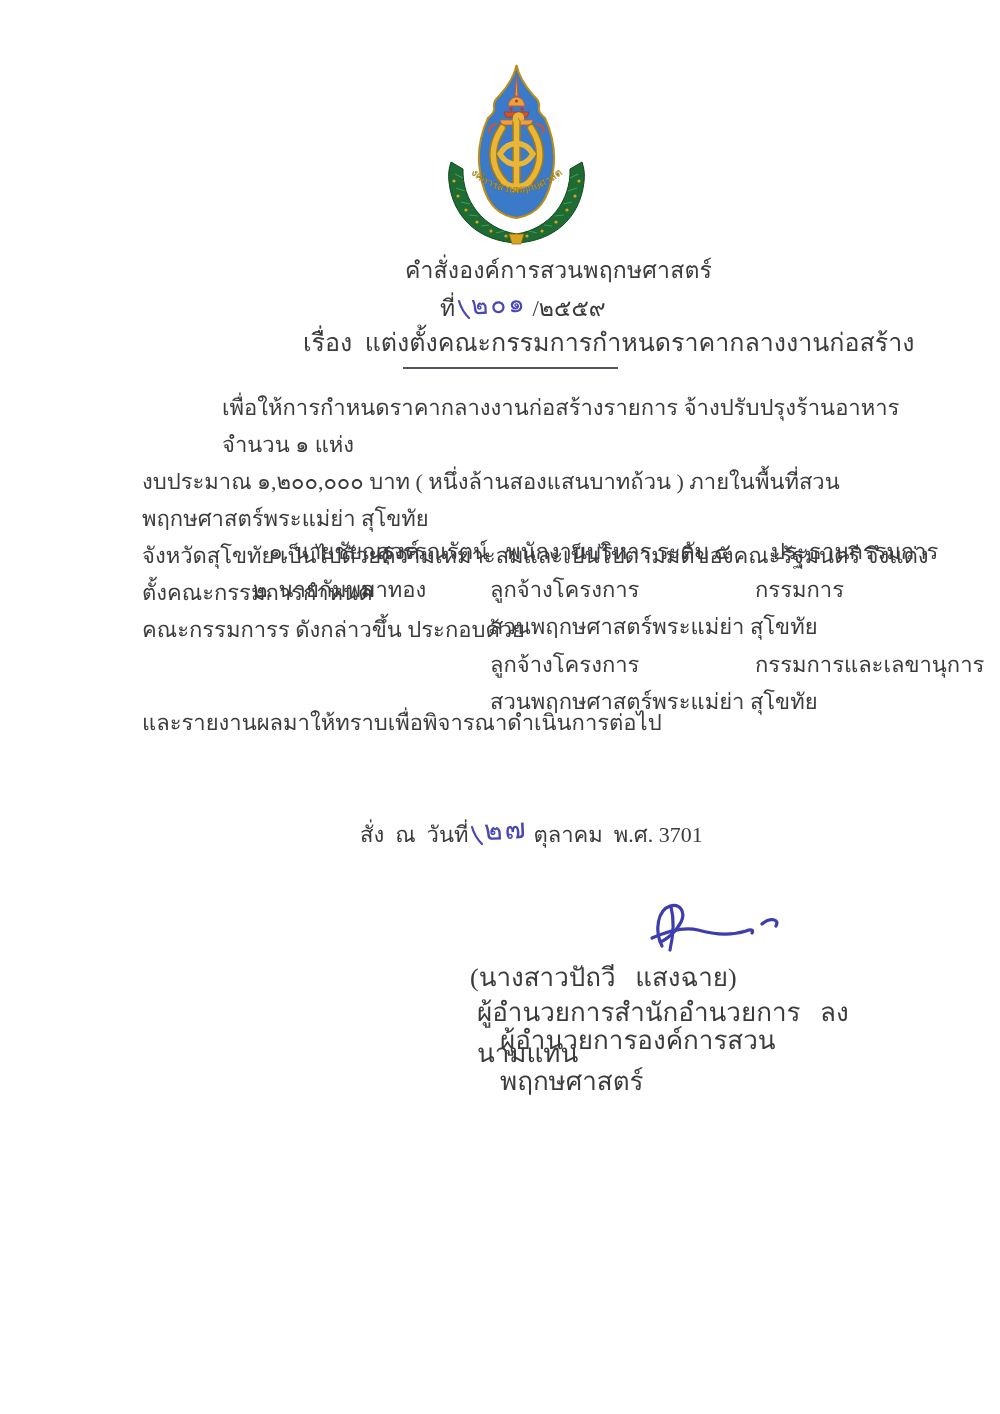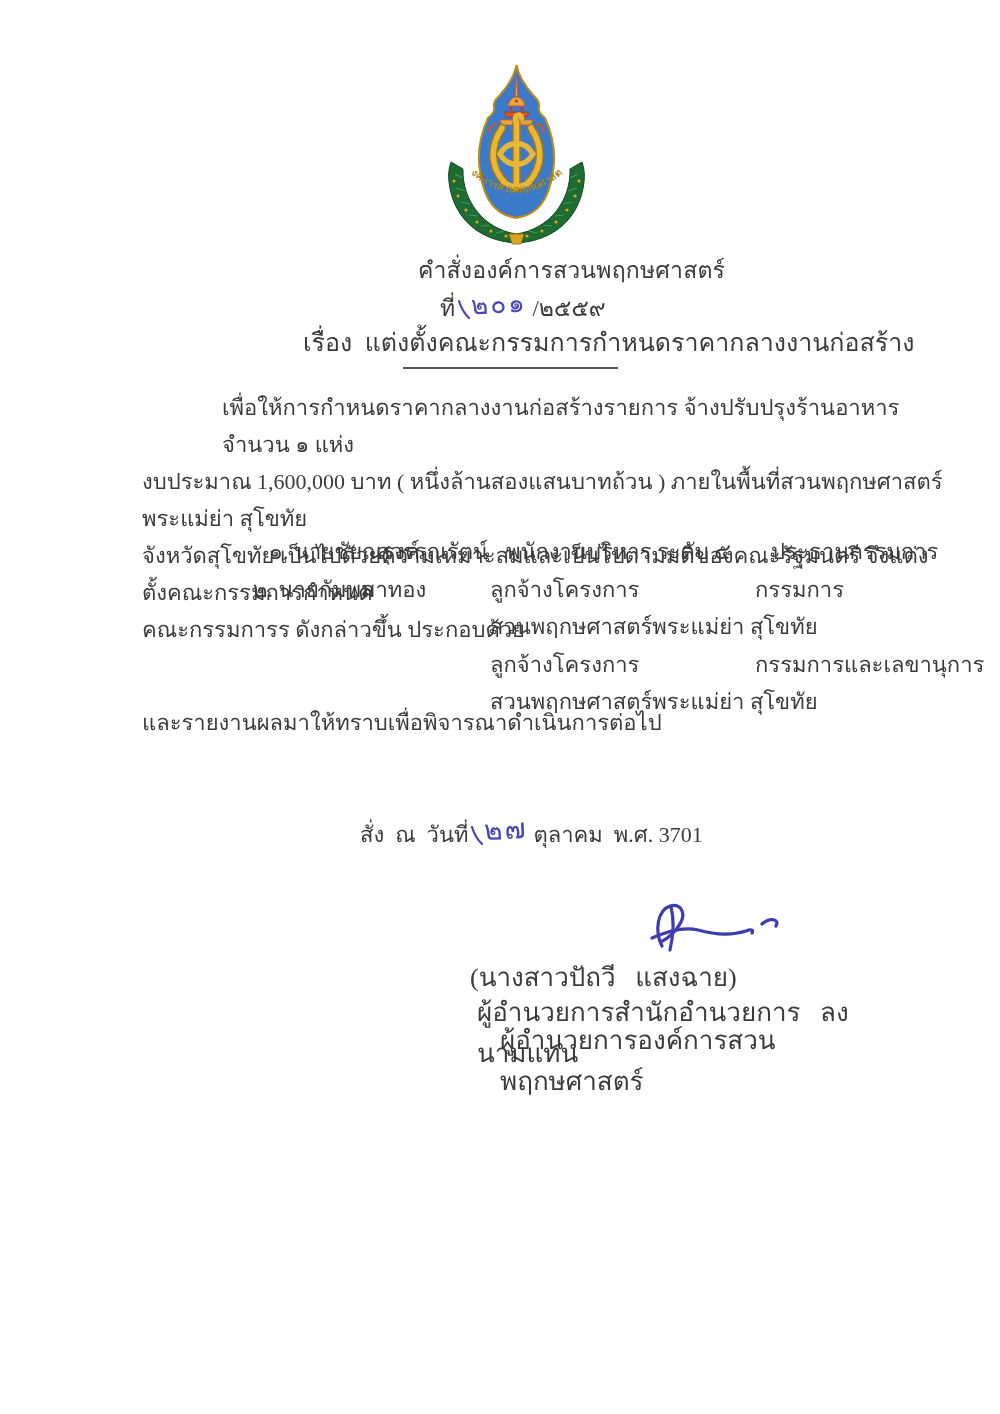--- a/index.html
+++ b/index.html
@@ -106,35 +106,35 @@
           <circle cx="142" cy="134" r="1.6"></circle>
         <circle cx="134" cy="148" r="1.6"></circle>
           <circle cx="123" cy="160" r="1.6"></circle>
         <circle cx="109" cy="169" r="1.6"></circle>
           <circle cx="94" cy="174" r="1.6"></circle>
       </g>
       <path d="M76,172 h15 l-3,10 h-9 Z" fill="#d9a521" stroke="#8f6a0c" stroke-width="0.8"></path>
     </g>
   </svg>
 
-  <div class="abs title" style="left:418px; top:252px;" data-bind="doc.title">คำสั่งองค์การสวนพฤกษศาสตร์</div>
+  <div class="abs title" style="left:405px; top:252px;" data-bind="doc.title">คำสั่งองค์การสวนพฤกษศาสตร์</div>
 
   <div class="abs numline" style="left:440px; top:286px;">
     <span data-bind="doc.number.prefix">ที่</span><svg class="tick" width="13" height="21" viewBox="0 0 13 21">
         <path d="M2,2 C4,9 8,15 12,19" fill="none" stroke="#4947b6" stroke-width="2.2" stroke-linecap="round"></path>
       </svg><span class="hand" data-bind="doc.number.handwritten">๒๐๑</span><span data-bind="doc.number.suffix"> /๒๕๕๙</span>
   </div>
 
   <div class="abs subject" style="left:303px; top:322px;" data-bind="doc.subject">เรื่อง  แต่งตั้งคณะกรรมการกำหนดราคากลางงานก่อสร้าง</div>
 
   <div class="abs divider" style="left:403px; top:367px; width:215px;"></div>
 
   <div class="abs bodyblock" style="left:142px; top:389px;">
     <span class="ln indent" data-bind="doc.body_lines.0">เพื่อให้การกำหนดราคากลางงานก่อสร้างรายการ จ้างปรับปรุงร้านอาหารจำนวน ๑ แห่ง</span>
-    <span class="ln" data-bind="doc.body_lines.1">งบประมาณ 1,600,000 บาท ( หนึ่งล้านสองแสนบาทถ้วน ) ภายในพื้นที่สวนพฤกษศาสตร์พระแม่ย่า สุโขทัย</span>
+    <span class="ln" data-bind="doc.body_lines.1">งบประมาณ ๑,๒๐๐,๐๐๐ บาท ( หนึ่งล้านสองแสนบาทถ้วน ) ภายในพื้นที่สวนพฤกษศาสตร์พระแม่ย่า สุโขทัย</span>
     <span class="ln" data-bind="doc.body_lines.2">จังหวัดสุโขทัย เป็นไปด้วยความเหมาะสมและเป็นไปตามมติของคณะรัฐมนตรี จึงแต่งตั้งคณะกรรมการกำหนด</span>
     <span class="ln" data-bind="doc.body_lines.3">คณะกรรมการร ดังกล่าวขึ้น ประกอบด้วย</span>
   </div>
 
   <div class="abs committee" style="left:253px; top:530px;">
     <div class="crow" style="top:4px;margin-left:16px;">
       <span class="c-name" data-bind="doc.committee.0.name">๑. นายชัยณรงค์</span>
       <span class="c-surname" data-bind="doc.committee.0.surname">สุวรรณรัตน์</span>
       <span class="c-pos" data-bind="doc.committee.0.position_lines.0">พนักงานบริหาร ระดับ ๕</span>
       <span class="c-role" data-bind="doc.committee.0.role">ประธานกรรมการ</span>

